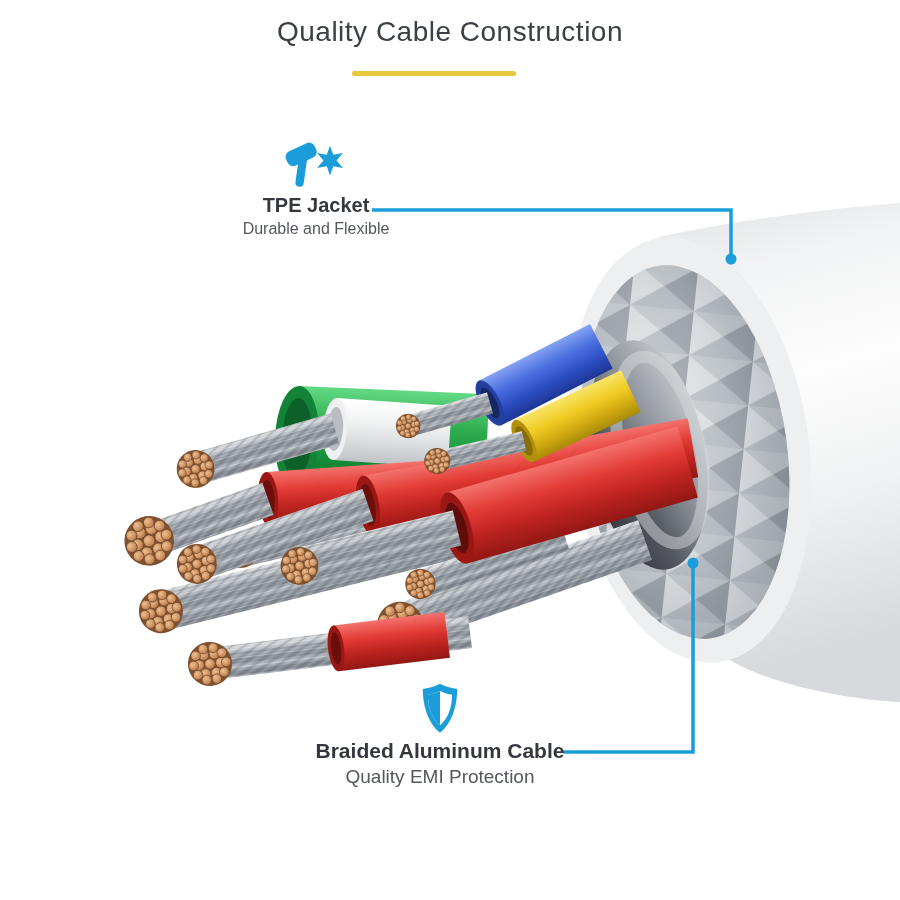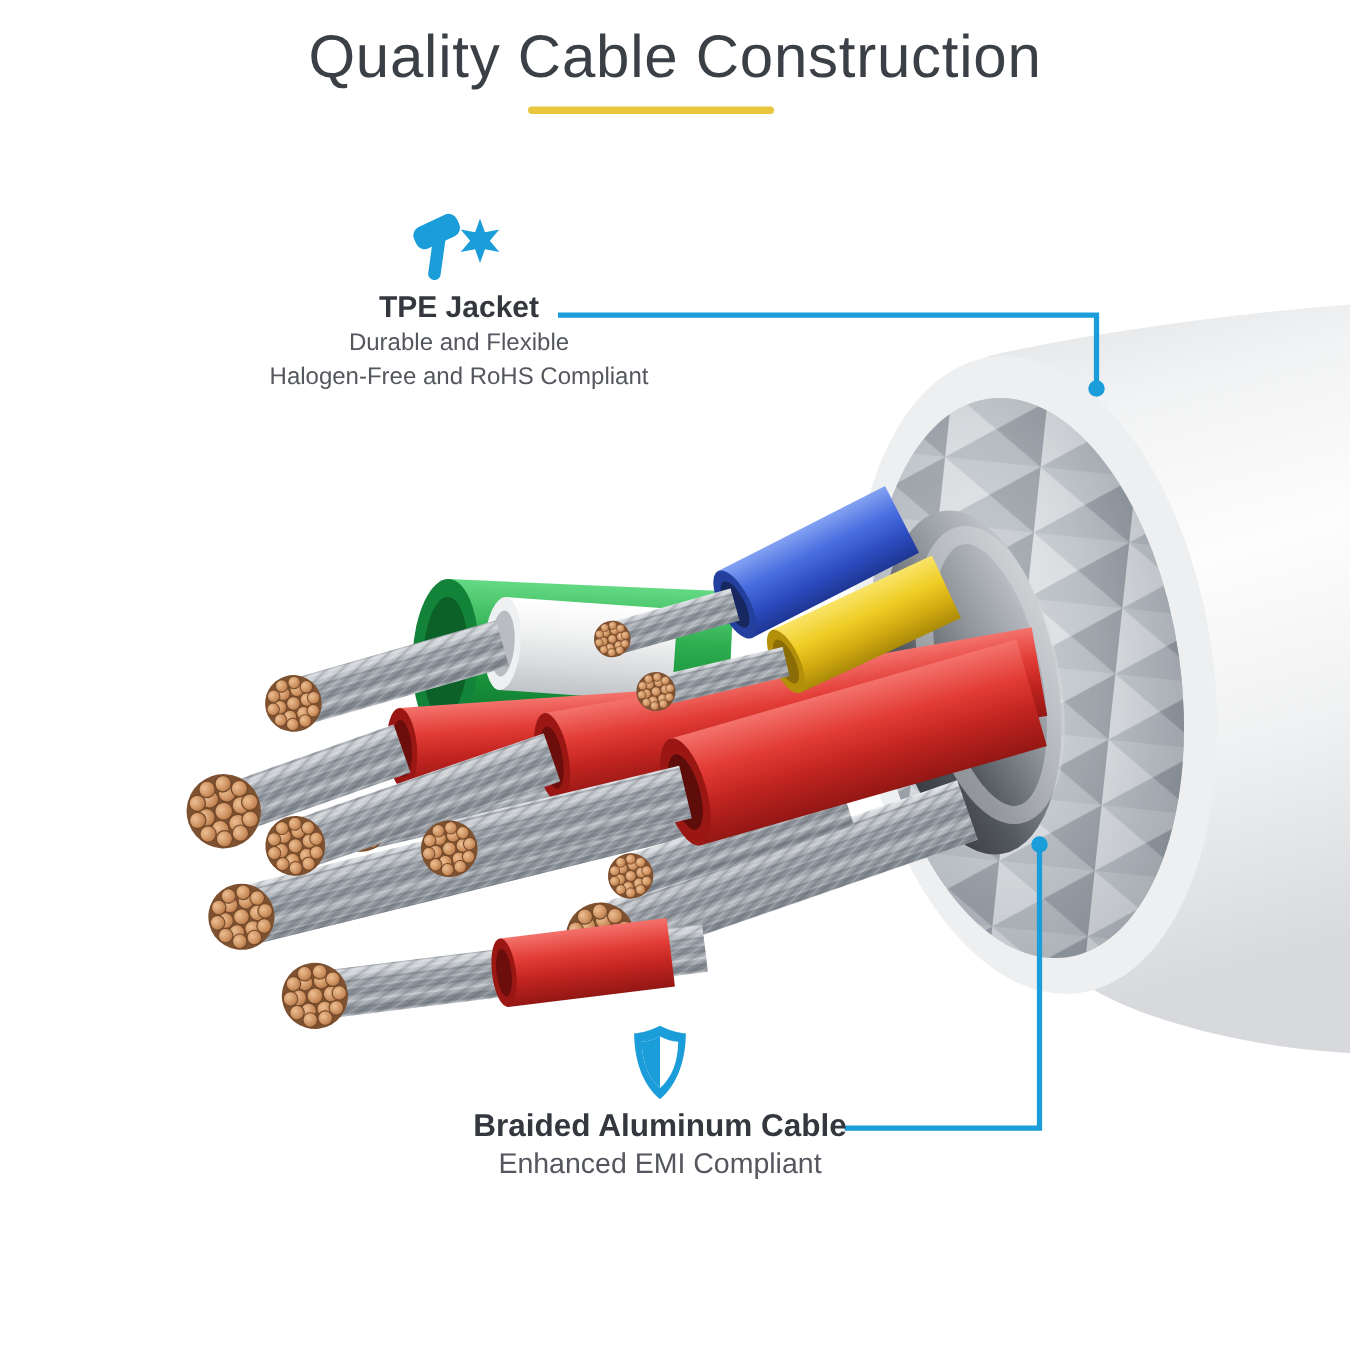--- a/index.html
+++ b/index.html
@@ -1,28 +1,28 @@
 <!DOCTYPE html>
 <html><head>
 <meta charset="utf-8">
 <style>
   html,body{margin:0;padding:0;}
   body{width:900px;height:900px;position:relative;overflow:hidden;background:#ffffff;
        font-family:"Liberation Sans",sans-serif;}
   .stage{position:absolute;inset:0;width:900px;height:900px;}
   .layer{position:absolute;left:0;top:0;width:900px;height:900px;}
   .page-title{position:absolute;left:0;top:16px;width:900px;text-align:center;
-      font-size:40px;font-weight:400;letter-spacing:.5px;color:#3b4046;}
+      font-size:28px;font-weight:400;letter-spacing:.5px;color:#3b4046;}
   .title-underline{position:absolute;left:352px;top:71px;width:164px;height:5px;
       background:#e8c63d;border-radius:2.5px;}
   .callout{position:absolute;text-align:center;}
   .callout .icon{display:block;margin:0 auto;}
   .callout .label{font-weight:bold;color:#34383e;}
   .callout .sub{color:#54575d;}
-  .tpe-callout{left:146px;top:136px;width:320px;}
+  .tpe-callout{left:156px;top:136px;width:320px;}
   .tpe-callout .label{font-size:20px;margin-top:2px;}
   .tpe-callout .sub{font-size:16px;line-height:23px;}
   .shield-callout{left:270px;top:682px;width:340px;}
   .shield-callout .label{font-size:21px;margin-top:4px;}
   .shield-callout .sub{font-size:19px;line-height:23px;margin-top:2px;}
 </style>
 </head>
 <body>
 
 <div class="stage">
@@ -272,31 +272,30 @@
   <div class="callout tpe-callout">
     <svg class="icon" width="66" height="56" viewBox="0 0 74 64">
       <g fill="#1b9dd9">
         <polygon points="53,11 56.8,21.5 67.7,19.5 60.5,28 67.7,36.5 56.8,34.5 53,45 49.3,34.5 38.3,36.5 45.5,28 38.3,19.5 49.3,21.5"></polygon>
         <rect x="2" y="12" width="36" height="18" rx="7" transform="rotate(-25 20 21)"></rect>
         <rect x="15.5" y="20" width="9.5" height="38" rx="4.5" transform="rotate(8 20 39)"></rect>
       </g>
     </svg>
     <div class="label">TPE Jacket</div>
     <div class="sub">Durable and Flexible</div>
-    <div class="sub">Halogen-Free and RoHS Compliant</div>
   </div>
 
   <div class="callout shield-callout">
     <svg class="icon" width="46" height="53" viewBox="0 0 52 60">
       <defs>
         <clipPath id="shcp">
           <path d="M26 10.1 C30.5 12.3 35.5 13.9 39.7 14.2 C39.7 27.6 35.5 41.3 26 49 C16.5 41.3 12.3 27.6 12.3 14.2 C16.5 13.9 21.5 12.3 26 10.1 Z"></path>
         </clipPath>
       </defs>
       <path d="M26 2 C32.5 5.2 39.5 7.4 45.5 7.8 C45.5 27 39.5 46.5 26 57.5 C12.5 46.5 6.5 27 6.5 7.8 C12.5 7.4 19.5 5.2 26 2 Z" fill="#1b9dd9"></path>
       <path d="M26 10.1 C30.5 12.3 35.5 13.9 39.7 14.2 C39.7 27.6 35.5 41.3 26 49 C16.5 41.3 12.3 27.6 12.3 14.2 C16.5 13.9 21.5 12.3 26 10.1 Z" fill="#ffffff"></path>
       <rect x="0" y="0" width="26" height="60" fill="#1b9dd9" clip-path="url(#shcp)"></rect>
     </svg>
     <div class="label">Braided Aluminum Cable</div>
-    <div class="sub">Enhanced EMI Compliant</div>
+    <div class="sub">Quality EMI Protection</div>
   </div>
 
 </div>
 
 </body></html>

